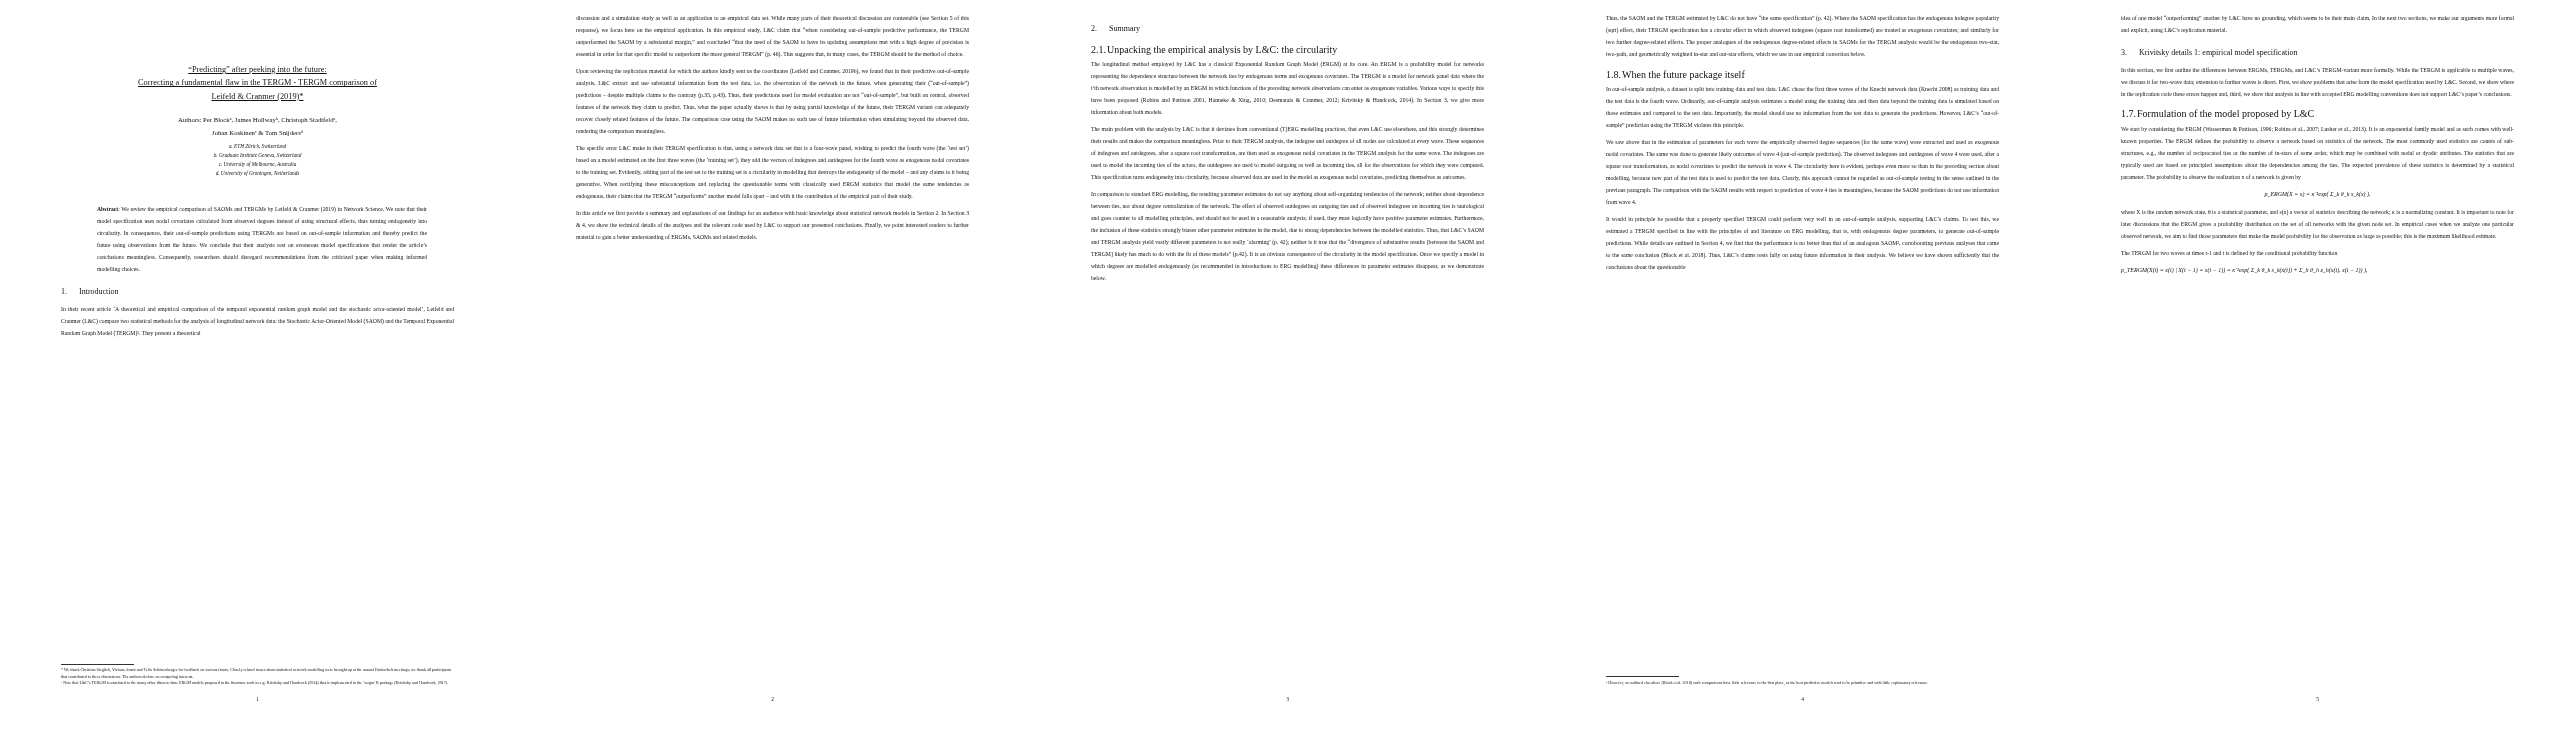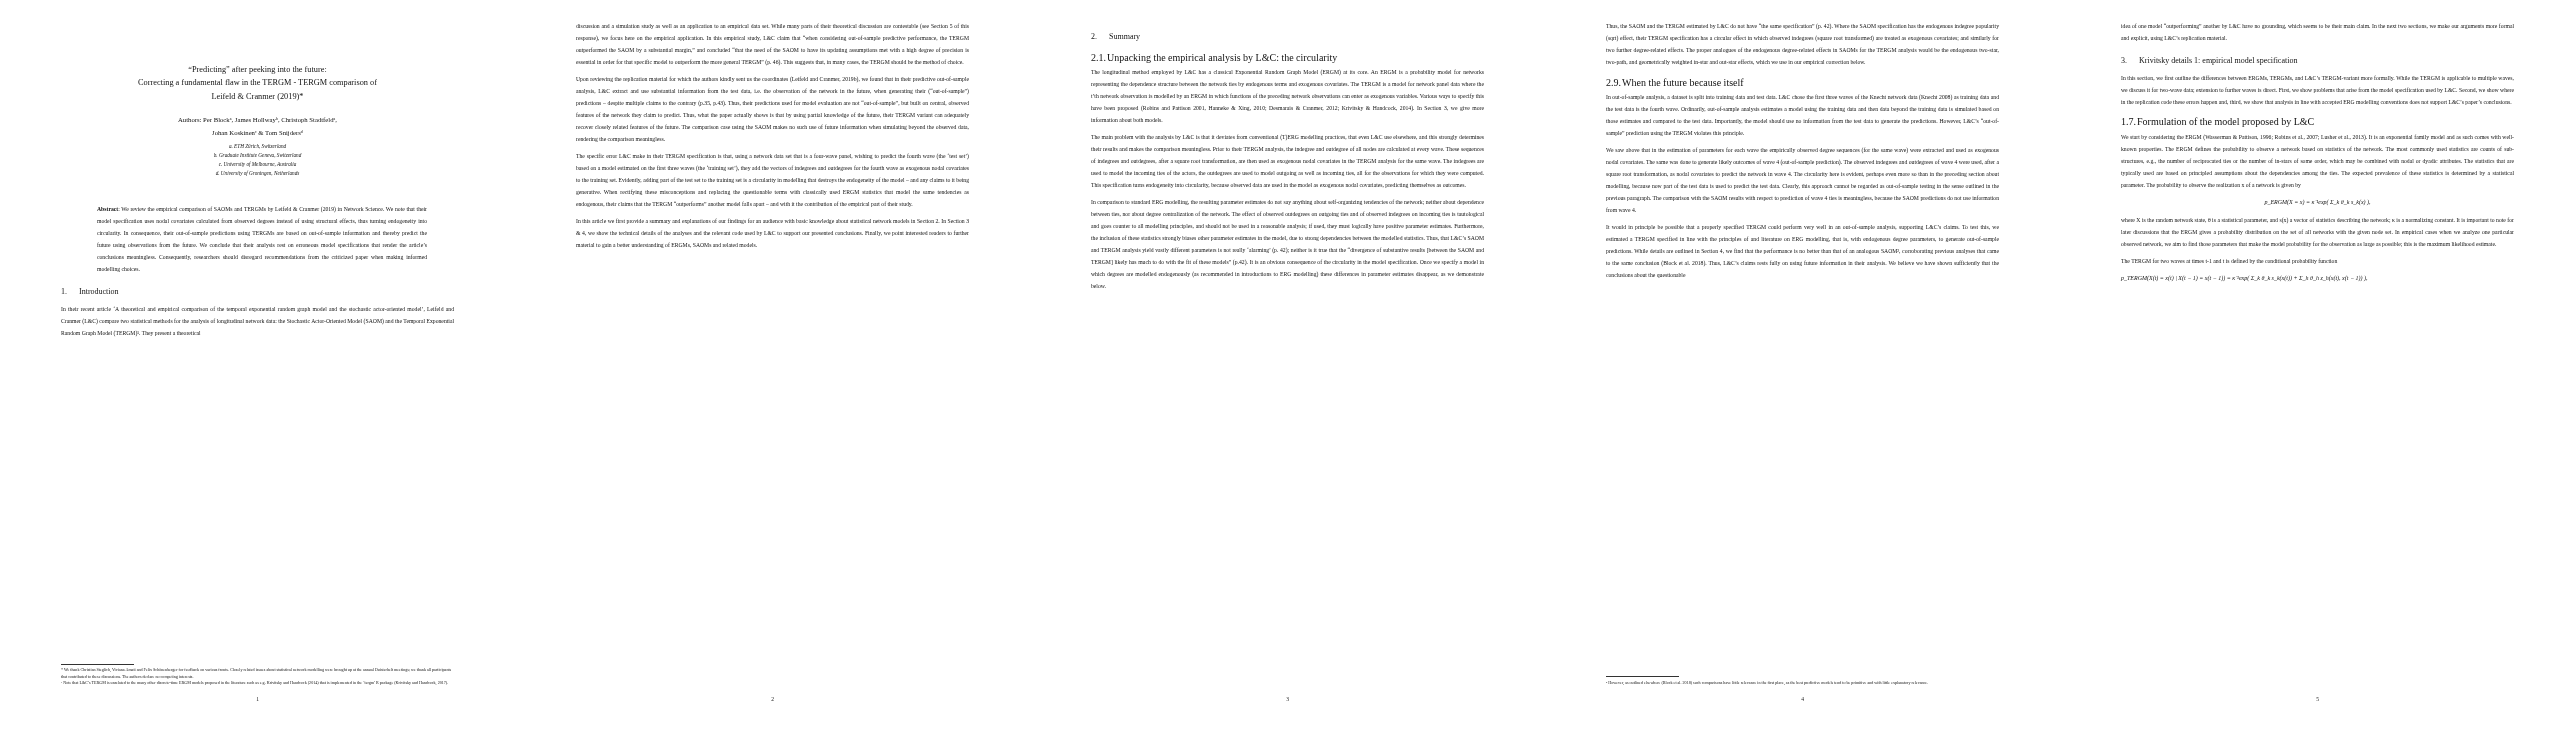--- a/index.html
+++ b/index.html
@@ -1,35 +1,35 @@
 <!DOCTYPE html>
 <html style="font-size:9.7px"><head>
 <meta charset="utf-8">
 <style>
   html, body { margin:0; padding:0; background:#ffffff; }
   body { width:2576px; height:729px; overflow:hidden; font-family:"Liberation Serif", serif; color:#111; }
   .pages { display:flex; width:2576px; height:729px; }
   .page { position:relative; width:515px; height:729px; box-sizing:border-box; padding:0 61px; font-size:5.7px; line-height:12px; text-align:justify; }
   .page p { margin:0 0 4.9px 0; }
-  .title-block { text-align:center; margin-top:63px; }
+  .title-block { text-align:center; margin-top:63px;text-decoration:underline; }
   .title-line { font-size:8.3px; line-height:13.4px; }
   .authors { text-align:center; margin-top:9.7px; font-size:6.7px; line-height:13.4px; }
   .affils { text-align:center; margin-top:2.4px; font-style:italic; font-size:5.2px; line-height:8.8px; }
   .abstract { margin:25.5px 27px 0 36px; font-size:5.7px; line-height:12px; }
   .abstract b { font-weight:bold; }
   h2 { font-weight:normal; font-size:8px; margin:11px 0 4.9px 0; line-height:12px; text-align:left; }
   h3 { font-weight:normal; font-size:10px; margin:8.5px 0 3.6px 0; line-height:11px; text-align:left; }
   .hnum { display:inline-block; width:18px; }
   .hnum3 { display:inline-block; width:16px; }
   .footnotes { position:absolute; left:61px; right:61px; bottom:43px; font-size:4.1px; line-height:6.2px; text-align:left; }
   .fn-rule { width:73px; border-top:0.6px solid #333; margin-bottom:2.4px; }
   .pagenum { position:absolute; left:0; right:0; bottom:24px; text-align:center; font-size:5.5px; }
   .eq { text-align:center; margin:4.9px 0 6px 0; font-style:italic; font-size:6px; }
   .eq.left { text-align:left; }
-  .top-pad { padding-top:20px; }
+  .top-pad { padding-top:12px; }
 </style>
 </head>
 <body>
 
 <div class="pages">
 
   <div class="page">
     <div class="title-block">
       <div class="title-line">“Predicting” after peeking into the future:</div>
       <div class="title-line">Correcting a fundamental flaw in the TERGM - TERGM comparison of</div>
@@ -77,21 +77,21 @@
     </h3>
     <p>The longitudinal method employed by L&amp;C has a classical Exponential Random Graph Model (ERGM) at its core. An ERGM is a probability model for networks representing the dependence structure between the network ties by endogenous terms and exogenous covariates. The TERGM is a model for network panel data where the t’th network observation is modelled by an ERGM in which functions of the preceding network observations can enter as exogenous variables. Various ways to specify this have been proposed (Robins and Pattison 2001, Hanneke &amp; Xing, 2010; Desmarais &amp; Cranmer, 2012; Krivitsky &amp; Handcock, 2014). In Section 3, we give more information about both models.</p>
     <p>The main problem with the analysis by L&amp;C is that it deviates from conventional (T)ERG modelling practices, that even L&amp;C use elsewhere, and this strongly determines their results and makes the comparison meaningless. Prior to their TERGM analysis, the indegree and outdegree of all nodes are calculated at every wave. These sequences of indegrees and outdegrees, after a square root transformation, are then used as exogenous nodal covariates in the TERGM analysis for the same wave. The indegrees are used to model the incoming ties of the actors, the outdegrees are used to model outgoing as well as incoming ties, all for the observations for which they were computed. This specification turns endogeneity into circularity, because observed data are used in the model as exogenous nodal covariates, predicting themselves as outcomes.</p>
     <p>In comparison to standard ERG modelling, the resulting parameter estimates do not say anything about self-organizing tendencies of the network; neither about dependence between ties, nor about degree centralization of the network. The effect of observed outdegrees on outgoing ties and of observed indegrees on incoming ties is tautological and goes counter to all modelling principles, and should not be used in a reasonable analysis; if used, they must logically have positive parameter estimates. Furthermore, the inclusion of these statistics strongly biases other parameter estimates in the model, due to strong dependencies between the modelled statistics. Thus, that L&amp;C’s SAOM and TERGM analysis yield vastly different parameters is not really ‘alarming’ (p. 42); neither is it true that the “divergence of substantive results [between the SAOM and TERGM] likely has much to do with the fit of these models” (p.42). It is an obvious consequence of the circularity in the model specification. Once we specify a model in which degrees are modelled endogenously (as recommended in introductions to ERG modelling) these differences in parameter estimates disappear, as we demonstrate below.</p>
     <div class="pagenum">3</div>
   </div>
 
   <div class="page top-pad">
     <p>Thus, the SAOM and the TERGM estimated by L&amp;C do not have “the same specification” (p. 42). Where the SAOM specification has the endogenous indegree popularity (sqrt) effect, their TERGM specification has a circular effect in which observed indegrees (square root transformed) are treated as exogenous covariates; and similarly for two further degree-related effects. The proper analogues of the endogenous degree-related effects in SAOMs for the TERGM analysis would be the endogenous two-star, two-path, and geometrically weighted in-star and out-star effects, which we use in our empirical correction below.</p>
     <h3>
-      <span class="hnum3">2.9.</span><span>When the future because itself</span>
+      <span class="hnum3">1.8.</span><span>When the future package itself</span>
     </h3>
     <p>In out-of-sample analysis, a dataset is split into training data and test data. L&amp;C chose the first three waves of the Knecht network data (Knecht 2008) as training data and the test data is the fourth wave. Ordinarily, out-of-sample analysis estimates a model using the training data and then data beyond the training data is simulated based on those estimates and compared to the test data. Importantly, the model should use no information from the test data to generate the predictions. However, L&amp;C’s “out-of-sample” prediction using the TERGM violates this principle.</p>
     <p>We saw above that in the estimation of parameters for each wave the empirically observed degree sequences (for the same wave) were extracted and used as exogenous nodal covariates. The same was done to generate likely outcomes of wave 4 (out-of-sample prediction). The observed indegrees and outdegrees of wave 4 were used, after a square root transformation, as nodal covariates to predict the network in wave 4. The circularity here is evident, perhaps even more so than in the preceding section about modelling, because now part of the test data is used to predict the test data. Clearly, this approach cannot be regarded as out-of-sample testing in the sense outlined in the previous paragraph. The comparison with the SAOM results with respect to prediction of wave 4 ties is meaningless, because the SAOM predictions do not use information from wave 4.</p>
     <p>It would in principle be possible that a properly specified TERGM could perform very well in an out-of-sample analysis, supporting L&amp;C’s claims. To test this, we estimated a TERGM specified in line with the principles of and literature on ERG modelling, that is, with endogenous degree parameters, to generate out-of-sample predictions. While details are outlined in Section 4, we find that the performance is no better than that of an analogous SAOM², corroborating previous analyses that came to the same conclusion (Block et al. 2018). Thus, L&amp;C’s claims rests fully on using future information in their analysis. We believe we have shown sufficiently that the conclusions about the questionable</p>
     <div class="footnotes">
       <div class="fn-rule"></div>
       <div>² However, as outlined elsewhere (Block et al. 2018) such comparisons have little relevance in the first place, as the best predictive models tend to be primitive and with little explanatory relevance.</div>
     </div>
     <div class="pagenum">4</div>
   </div>

